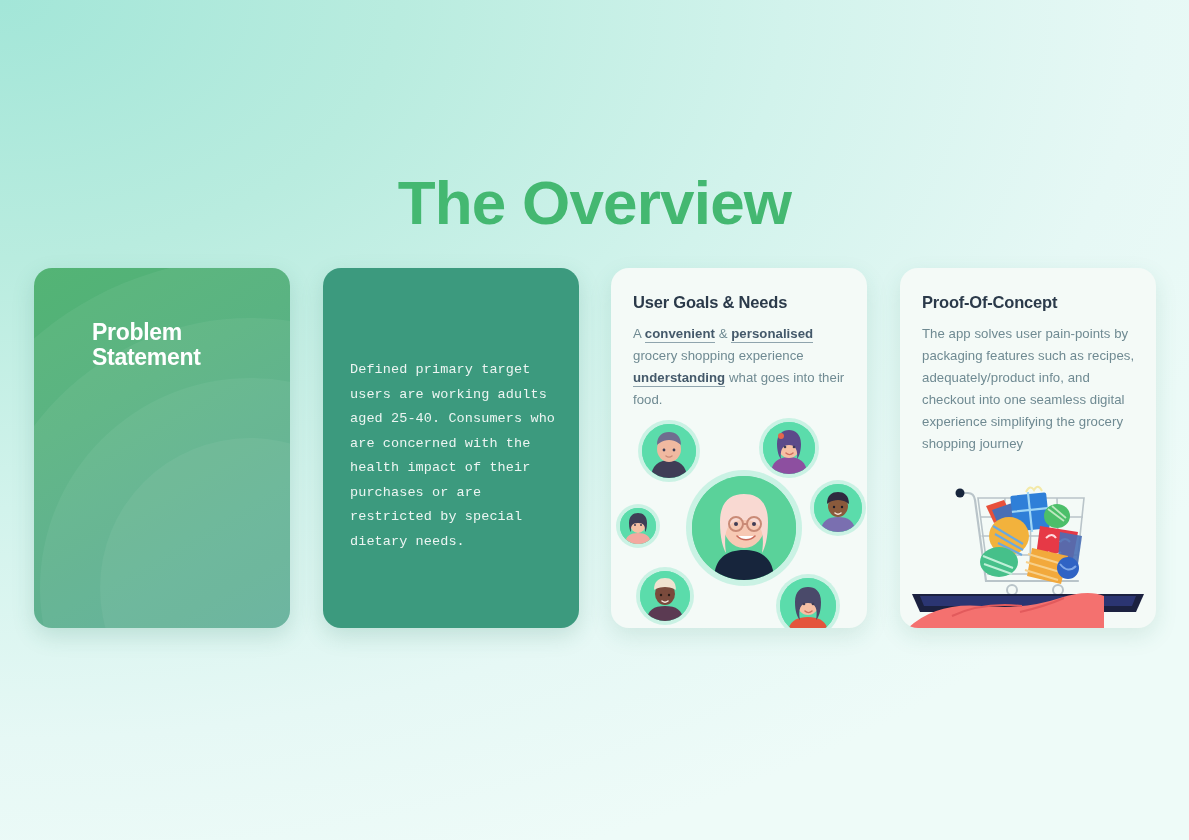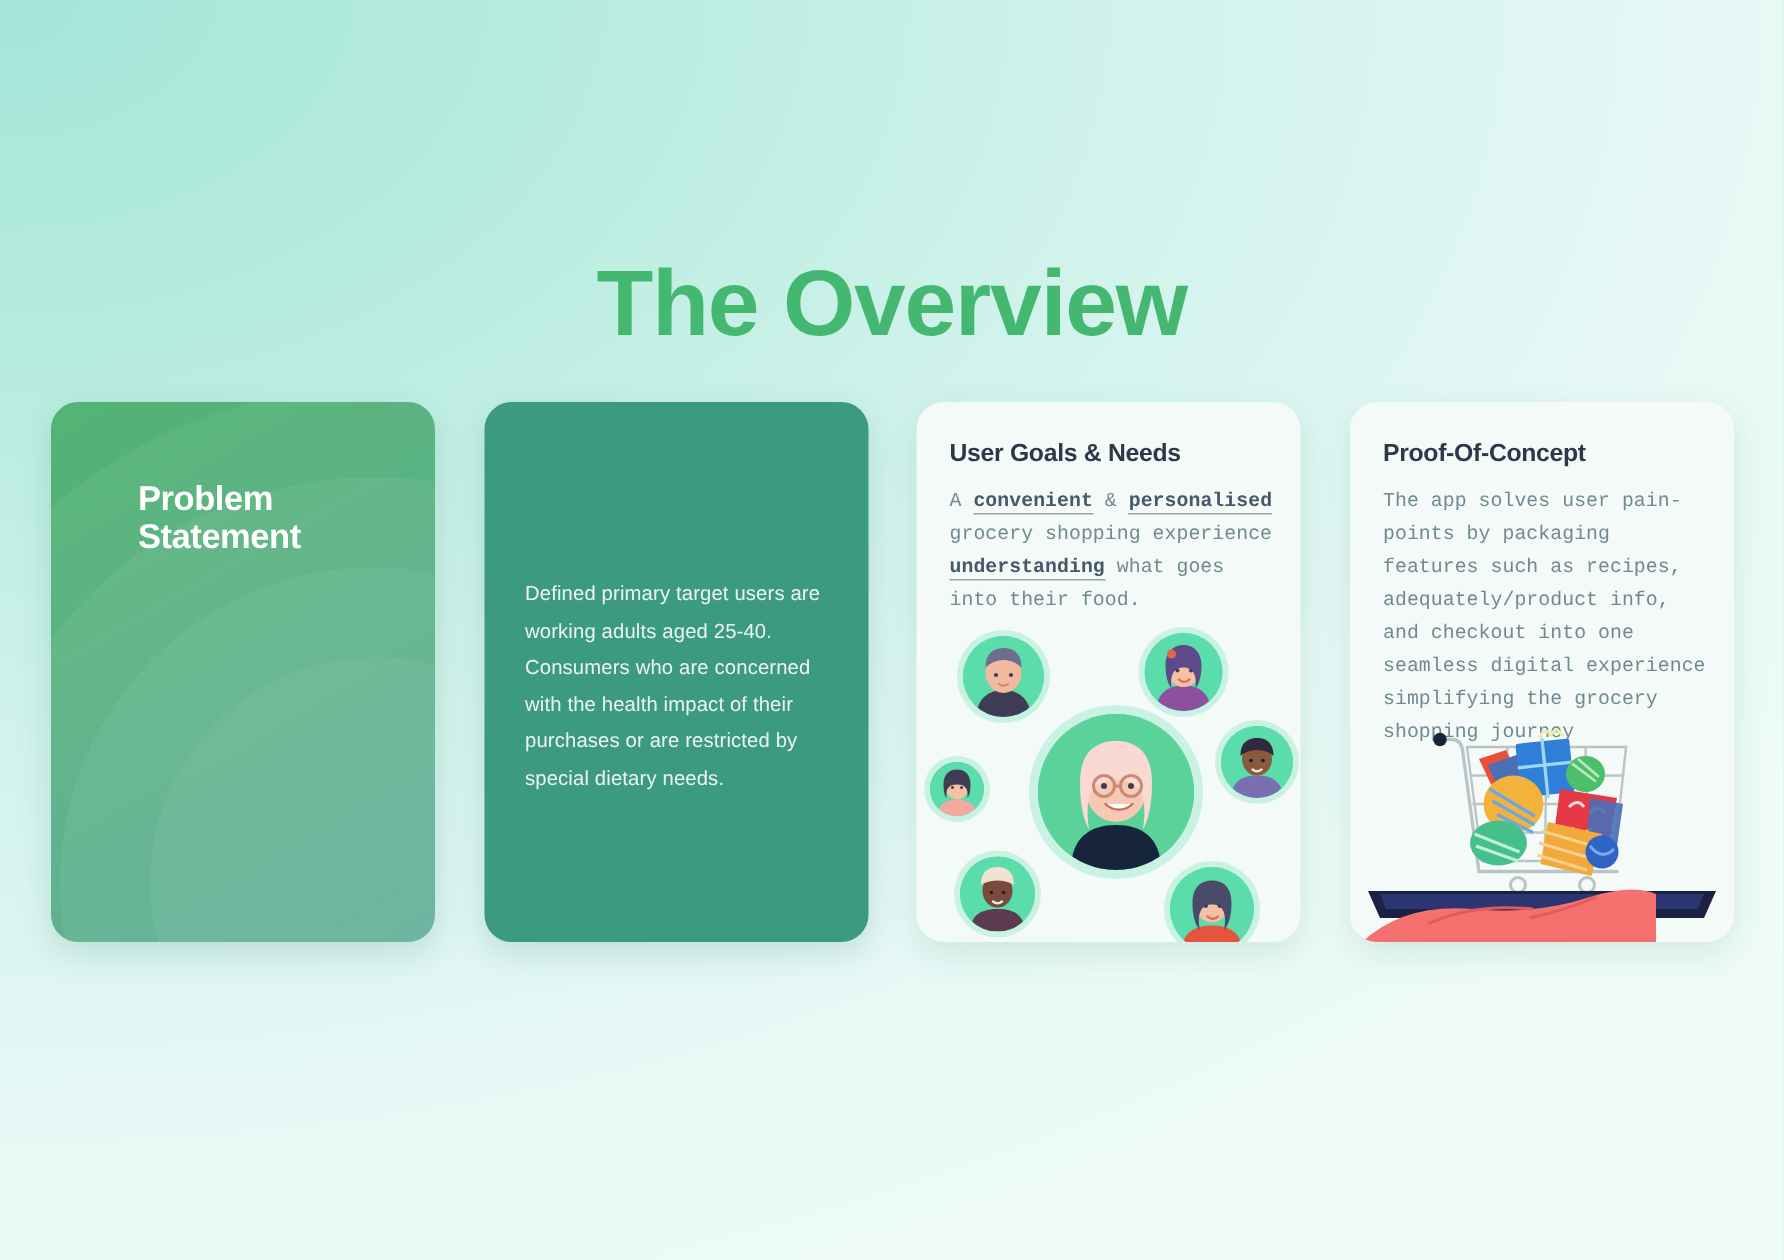--- a/index.html
+++ b/index.html
@@ -70,29 +70,29 @@
     color:#ffffff;font-size:23px;font-weight:bold;line-height:1.1;
     letter-spacing:-0.3px;
     margin-left:31px;
   }
   .card.c2 .c-title-lg{top:54px;}
   .c-body-lg{
     position:absolute;left:27px;right:16px;top:128px;
     color:rgba(255,255,255,0.93);
     font-size:13.5px;line-height:24.5px;letter-spacing:0.1px;
   }
-  .card.c2 .c-body-lg{top:116px;color:rgba(255,255,255,0.90);}
+  .card.c2 .c-body-lg{top:90px;color:rgba(255,255,255,0.90);font-family:Liberation Mono, monospace;}
 
   .c-title-sm{
     position:absolute;left:22px;right:16px;top:25px;
     color:#2b3a4a;font-size:16.5px;font-weight:bold;letter-spacing:-0.2px;
   }
   .c-body-sm{
     position:absolute;left:22px;right:16px;top:55px;
-    color:#6f8a92;font-size:13.2px;line-height:22px;letter-spacing:0.05px;font-family:Liberation Mono, monospace;
+    color:#6f8a92;font-size:13.2px;line-height:22px;letter-spacing:0.05px;
   }
   .c-body-sm .hl{
     color:#44596a;font-weight:bold;
     border-bottom:1.4px solid #8fa4ad;
     padding-bottom:0.5px;
   }
 
   
   .avatars{position:absolute;left:0;top:148px;width:256px;height:212px;}
   .av{

